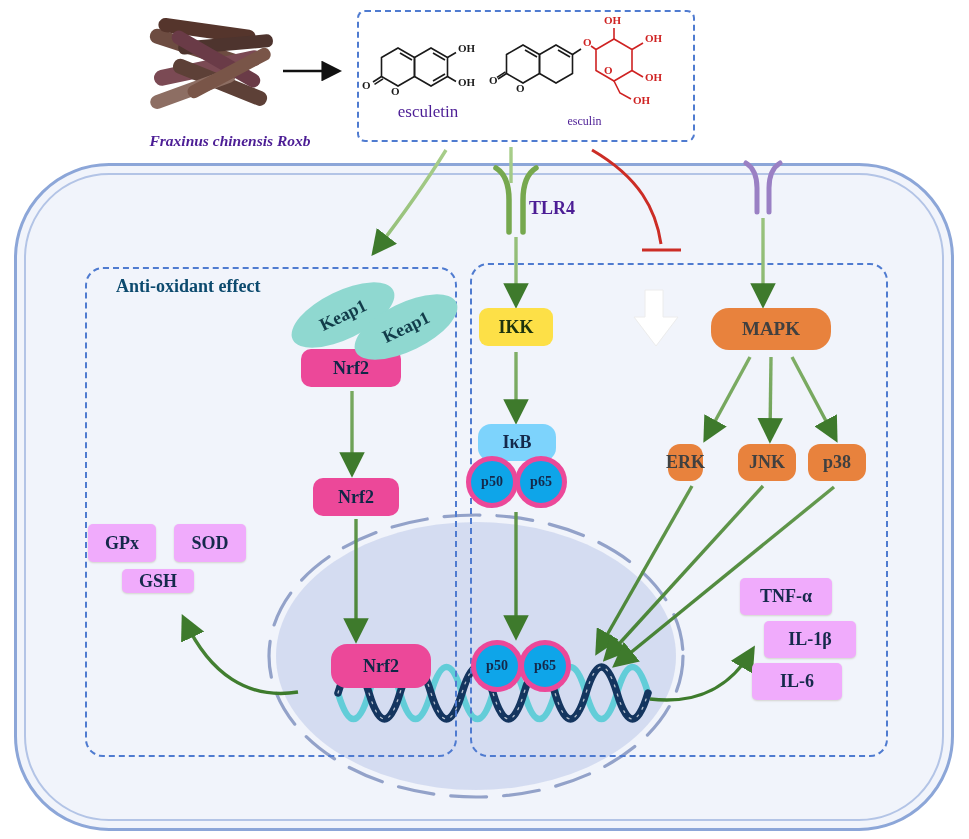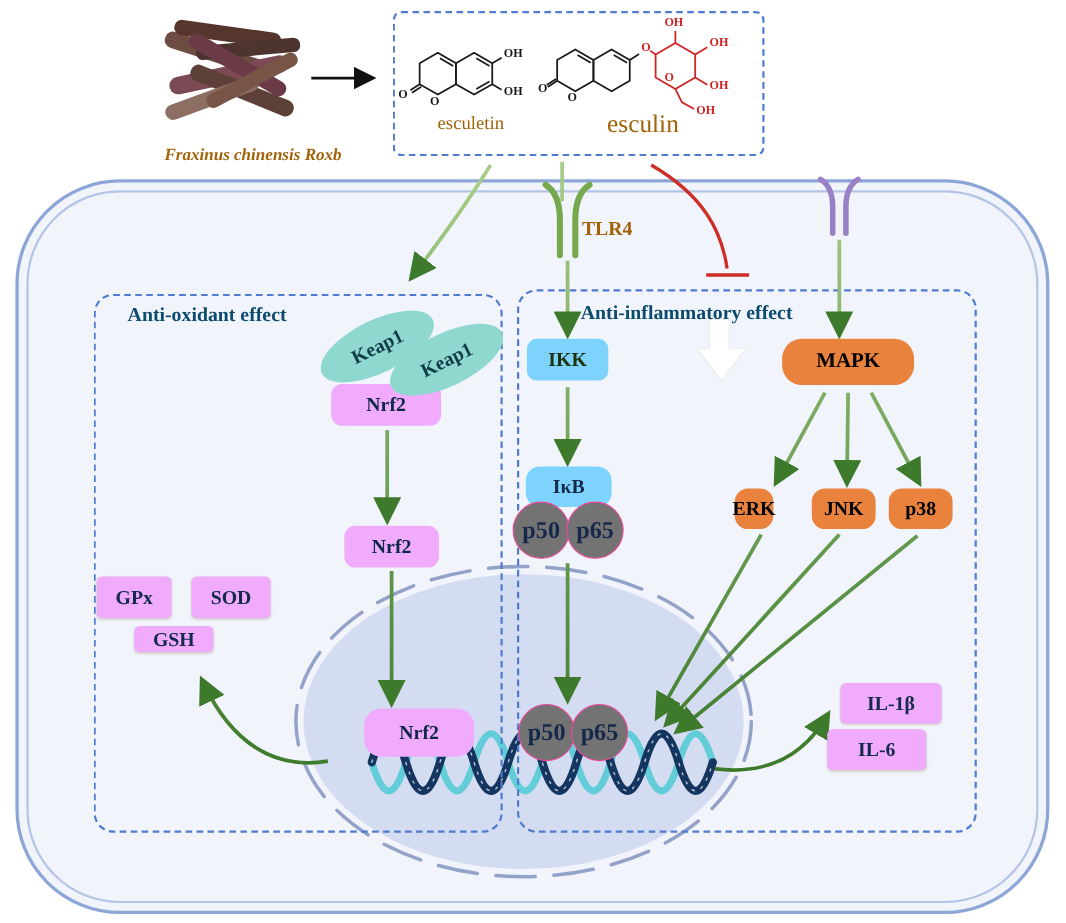--- a/index.html
+++ b/index.html
@@ -10,26 +10,26 @@
   .cell-outer { position:absolute; left:14px; top:163px; width:940px; height:668px;
                 border:3px solid #8ca6d8; border-radius:95px; background:#f1f4fb; z-index:0; }
   .cell-inner { position:absolute; left:24px; top:173px; width:920px; height:648px;
                 border:2px solid #b3c4e6; border-radius:85px; z-index:0; }
   .dashed-box { position:absolute; border:2px dashed #4f7bd0; z-index:2; }
   .section-title { position:absolute; color:#0c4a6e; font-weight:700; font-size:18px; z-index:5; }
   .node { position:absolute; display:flex; align-items:center; justify-content:center;
           font-weight:700; color:#15294b; font-size:18px; z-index:4; }
   .yellow { background:#f0abfc; border-radius:5px; box-shadow:0 1px 2px rgba(80,60,0,0.18); }
   .teal-ellipse { background:#8fd8d0; border-radius:50%; color:#123c4a; }
-  .blue { background:#f0abfc; border-radius:10px; color:#0f2747; }
-  .green { background:#7dd3fc; border-radius:9px; color:#1c330e; }
+  .blue { background:#ec4899; border-radius:10px; color:#0f2747; }
+  .green { background:#fde047; border-radius:9px; color:#1c330e; }
   .ikb { background:#7dd3fc; border-radius:13px; }
-  .circle { background:#737373; border-radius:50%; font-size:22px; border:1px solid #ec4899; }
-  .orange { background:#e8823d; border-radius:12px; color:#000000; }
-  .label { position:absolute; z-index:5; color:#a16207; }
+  .circle { background:#0ea5e9; border-radius:50%; font-size:14px; border:5px solid #ec4899; }
+  .orange { background:#e8823d; border-radius:12px; color:#404040; }
+  .label { position:absolute; z-index:5; color:#4c1d95; }
   .center { text-align:center; }
 </style>
 </head>
 <body>
 
 <div class="canvas">
 
   <div class="cell-outer"></div>
   <div class="cell-inner"></div>
 
@@ -150,24 +150,23 @@
     </g>
     <g stroke="#cc2d26" stroke-width="3" fill="none">
       <path d="M592,150 C640,178 656,210 661,244"></path>
       <path d="M642,250 L681,250"></path>
     </g>
     <polygon points="645,290 663,290 663,317 678,317 656,346 634,317 645,317" fill="#ffffff" stroke="#ececec" stroke-width="1"></polygon>
   </svg>
 
   <div class="label center" style="left:100px;top:132px;width:260px;font-size:15.5px;font-weight:700;font-style:italic">Fraxinus chinensis Roxb</div>
   <div class="label center" style="left:378px;top:102px;width:100px;font-size:17px">esculetin</div>
-  <div class="label center" style="left:537px;top:100px;width:95px;font-size:23px">esculin</div>
+  <div class="label center" style="left:537px;top:114px;width:95px;font-size:12px">esculin</div>
   <div class="label" style="left:529px;top:198px;font-size:18px;font-weight:600">TLR4</div>
   <div class="section-title" style="left:116px;top:276px">Anti-oxidant effect</div>
-  <div class="section-title" style="left:528px;top:274px">Anti-inflammatory effect</div>
 
   <div class="node blue" style="left:301px;top:349px;width:100px;height:38px">Nrf2</div>
   <div class="node teal-ellipse" style="left:287px;top:291px;width:112px;height:48px;transform:rotate(-26deg)">Keap1</div>
   <div class="node teal-ellipse" style="left:350px;top:303px;width:112px;height:48px;transform:rotate(-26deg)">Keap1</div>
   <div class="node blue" style="left:313px;top:478px;width:86px;height:38px">Nrf2</div>
   <div class="node blue" style="left:331px;top:644px;width:100px;height:44px;border-radius:16px">Nrf2</div>
   <div class="node yellow" style="left:88px;top:524px;width:68px;height:38px">GPx</div>
   <div class="node yellow" style="left:174px;top:524px;width:72px;height:38px">SOD</div>
   <div class="node yellow" style="left:122px;top:569px;width:72px;height:24px">GSH</div>
 
@@ -176,16 +175,17 @@
   <div class="node circle" style="left:466px;top:456px;width:52px;height:52px">p50</div>
   <div class="node circle" style="left:515px;top:456px;width:52px;height:52px">p65</div>
   <div class="node circle" style="left:471px;top:640px;width:52px;height:52px">p50</div>
   <div class="node circle" style="left:519px;top:640px;width:52px;height:52px">p65</div>
 
   <div class="node orange" style="left:711px;top:308px;width:120px;height:42px;border-radius:18px;font-size:19px">MAPK</div>
   <div class="node orange" style="left:668px;top:444px;width:35px;height:37px">ERK</div>
   <div class="node orange" style="left:738px;top:444px;width:58px;height:37px">JNK</div>
   <div class="node orange" style="left:808px;top:444px;width:58px;height:37px">p38</div>
 
+  <div class="node yellow" style="left:740px;top:578px;width:92px;height:37px">TNF-α</div>
   <div class="node yellow" style="left:764px;top:621px;width:92px;height:37px">IL-1β</div>
   <div class="node yellow" style="left:752px;top:663px;width:90px;height:37px">IL-6</div>
 
 </div>
 
 </body></html>

